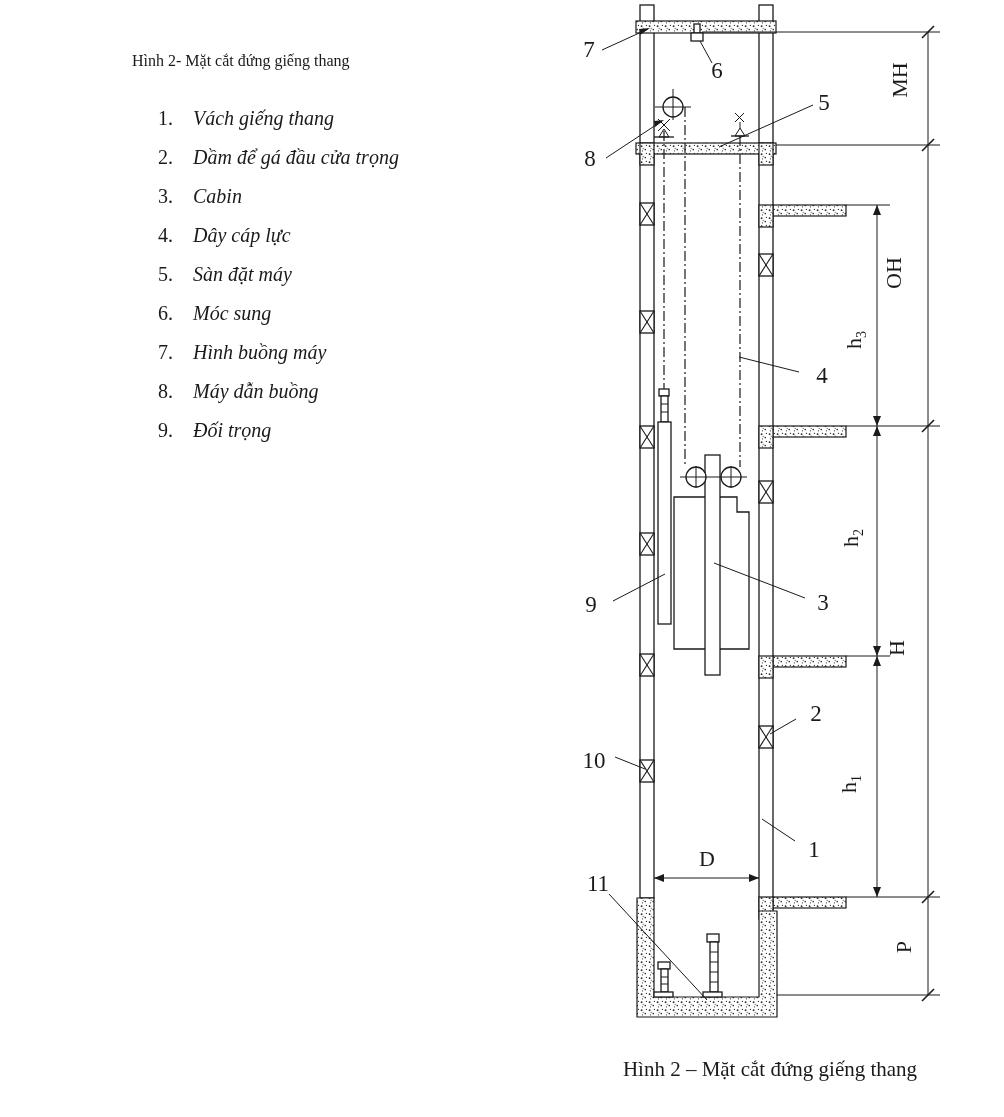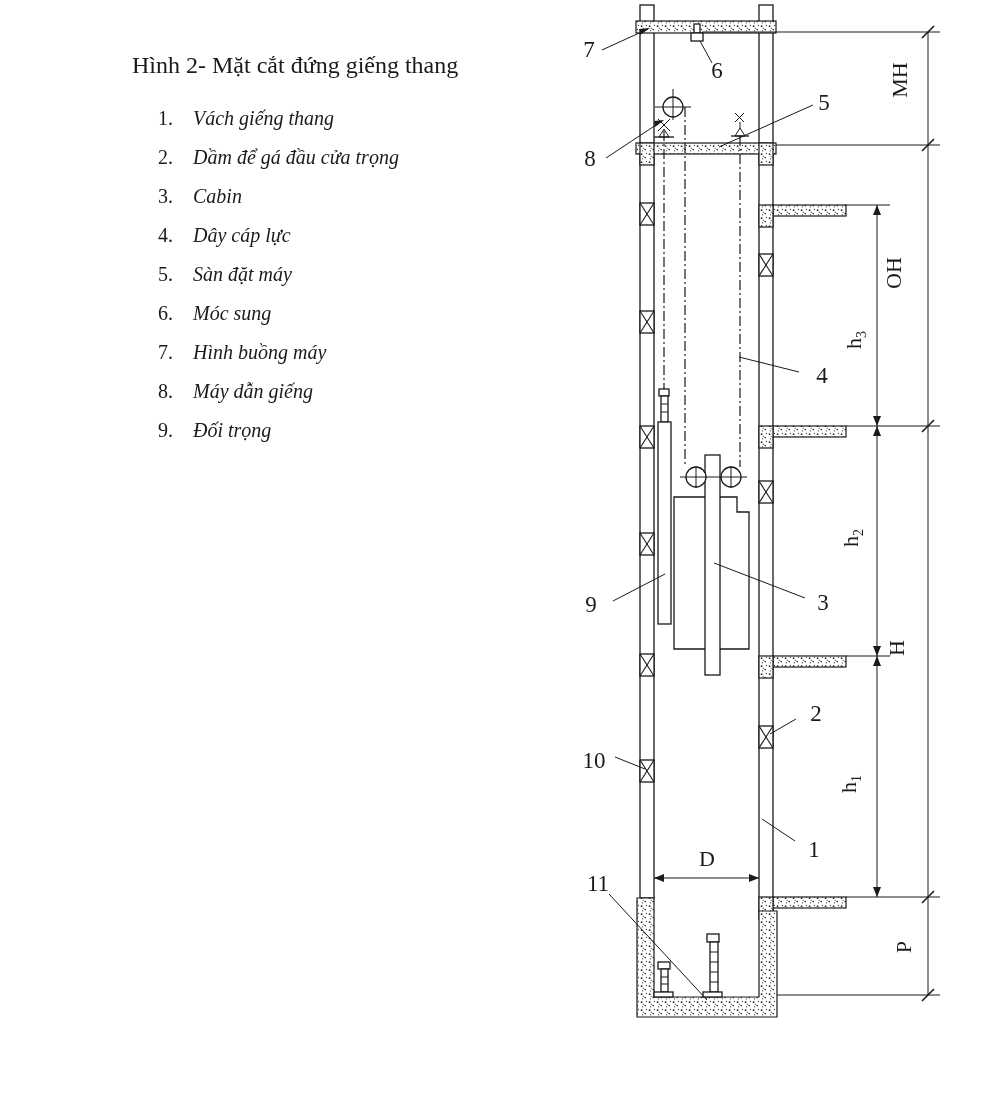--- a/index.html
+++ b/index.html
@@ -1,18 +1,18 @@
 <!DOCTYPE html>
 <html><head>
 <meta charset="utf-8">
 <style>
   html,body{margin:0;padding:0;background:#fff;}
   #page{position:relative;width:1004px;height:1117px;background:#fff;overflow:hidden;
         font-family:"Liberation Serif", serif;color:#1a1a1a;}
-  #figure-title{position:absolute;left:132px;top:52px;font-size:24px;}
+  #figure-title{position:absolute;left:132px;top:52px;font-size:16px;}
   #legend{position:absolute;left:158px;top:99px;font-size:20px;}
   .legend-row{display:flex;height:39px;align-items:center;}
   .legend-num{width:35px;flex:0 0 35px;}
   .legend-label{white-space:nowrap;font-style:italic;}
   #caption{position:absolute;left:560px;top:1057px;width:420px;text-align:center;font-size:21px;}
   svg{position:absolute;left:0;top:0;}
   .ln{stroke:#1a1a1a;stroke-width:1.3;fill:none;}
   .thin{stroke:#1a1a1a;stroke-width:1;fill:none;}
   .wall{fill:#ffffff;stroke:#1a1a1a;stroke-width:1.3;}
   .conc{fill:url(#stip);stroke:#1a1a1a;stroke-width:1.2;}
@@ -55,21 +55,21 @@
     <div class="legend-row">
         <span class="legend-num">6.</span>
         <span class="legend-label">Móc sung</span>
       </div>
     <div class="legend-row">
         <span class="legend-num">7.</span>
         <span class="legend-label">Hình buồng máy</span>
       </div>
     <div class="legend-row">
         <span class="legend-num">8.</span>
-        <span class="legend-label">Máy dẫn giếng</span>
+        <span class="legend-label">Máy dẫn buồng</span>
       </div>
     <div class="legend-row">
         <span class="legend-num">9.</span>
         <span class="legend-label">Đối trọng</span>
       </div>
   </div>
 
   <svg width="1004" height="1117" viewBox="0 0 1004 1117">
     <defs>
       <pattern id="stip" width="8" height="8" patternUnits="userSpaceOnUse">
@@ -253,13 +253,14 @@
     <text class="dg-dim" x="907" y="80" transform="rotate(-90 907 80)">MH</text>
     <text class="dg-dim" x="901" y="273" transform="rotate(-90 901 273)">OH</text>
     <text class="dg-dim" x="904" y="648" transform="rotate(-90 904 648)">H</text>
     <text class="dg-dim" x="911" y="947" transform="rotate(-90 911 947)">P</text>
     <text class="dg-dim" x="707" y="866">D</text>
     <text class="dg-dim" x="861" y="340" transform="rotate(-90 861 340)"><tspan>h</tspan><tspan class="dg-sub" dy="5">3</tspan></text>
     <text class="dg-dim" x="858" y="538" transform="rotate(-90 858 538)"><tspan>h</tspan><tspan class="dg-sub" dy="5">2</tspan></text>
     <text class="dg-dim" x="856" y="784" transform="rotate(-90 856 784)"><tspan>h</tspan><tspan class="dg-sub" dy="5">1</tspan></text>
   </svg>
 
+  <div id="caption">Hình 2 – Mặt cắt đứng giếng thang</div>
 </div>
 
 </body></html>

